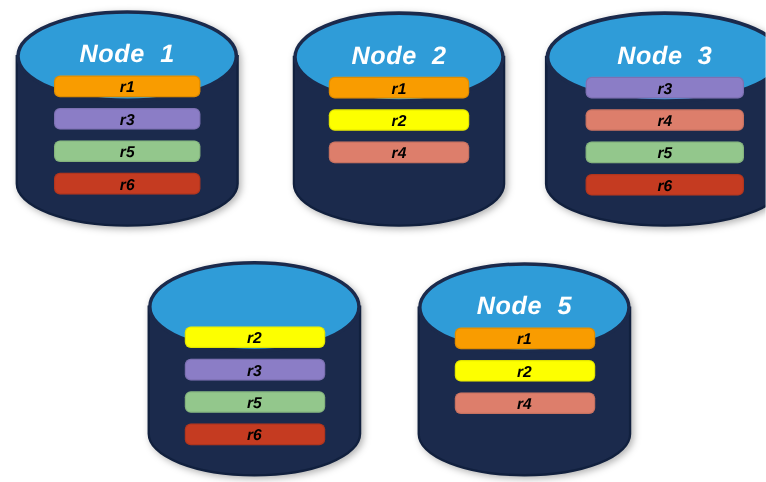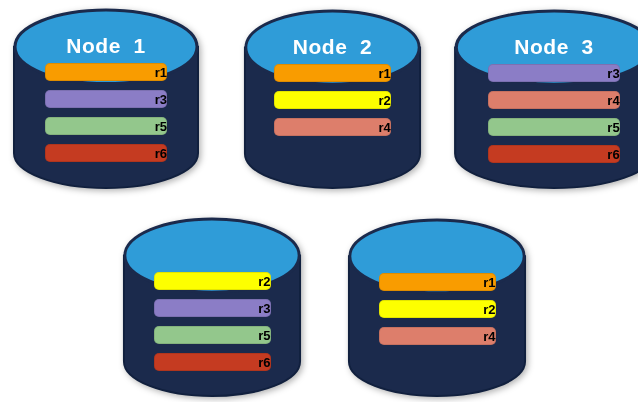--- a/index.html
+++ b/index.html
@@ -2,21 +2,21 @@
 <html><head>
 <meta charset="utf-8">
 <style>
   html, body { margin: 0; padding: 0; }
   body {
     width: 638px; height: 402px;
     background: #FFFFFF;
     font-family: "Liberation Sans", sans-serif;
     overflow: hidden;
   }
-  .diagram { position: relative; width: 547px; height: 402px; }
+  .diagram { position: relative; width: 547px; height: 402px; font-style: italic; }
 
   .node { position: absolute; }
   .node svg {
     position: absolute; left: 0; top: 0;
     width: 100%; height: 100%;
     filter: drop-shadow(2px 2px 3px rgba(0,0,0,0.30));
   }
   .node-title {
     position: absolute; top: 29px; left: 0; right: 0;
     text-align: center;
@@ -30,21 +30,21 @@
   .bars {
     position: absolute; top: 58px; left: 0; right: 0;
     display: flex; flex-direction: column;
     align-items: center;
     gap: 9px;
     z-index: 2;
   }
   .bar {
     width: 65%; height: 18px;
     border-radius: 5px;
-    display: flex; align-items: center; justify-content: flex-end;
+    display: flex; align-items: center; justify-content: center;
     box-shadow: inset 0 0 0 1px rgba(0,0,0,0.10);
   }
   .bar span {
     font-size: 13px;
     font-weight: bold;
     color: #000000;
     line-height: 1;
   }
 
   
@@ -141,20 +141,21 @@
           <span>r6</span>
         </div>
     </div>
   </div>
 
   <div class="node n5">
     <svg viewBox="0 0 188 186" preserveAspectRatio="none">
       <path d="M2,42 L2,149 A92,35 0 0 0 186,149 L186,42 Z" stroke-width="2" fill="#1B2A4C" stroke="#11203E"></path>
       <ellipse cx="94" cy="42" rx="91" ry="37" stroke-width="3" fill="#2F9CD8" stroke="#1B2A4C"></ellipse>
     </svg>
+    <div class="node-title">Node  5</div>
     <div class="bars">
       <div class="bar" style="background: rgb(249, 156, 0);">
           <span>r1</span>
         </div>
       <div class="bar" style="background: rgb(253, 255, 0);">
           <span>r2</span>
         </div>
       <div class="bar" style="background: rgb(221, 126, 107);">
           <span>r4</span>
         </div>

